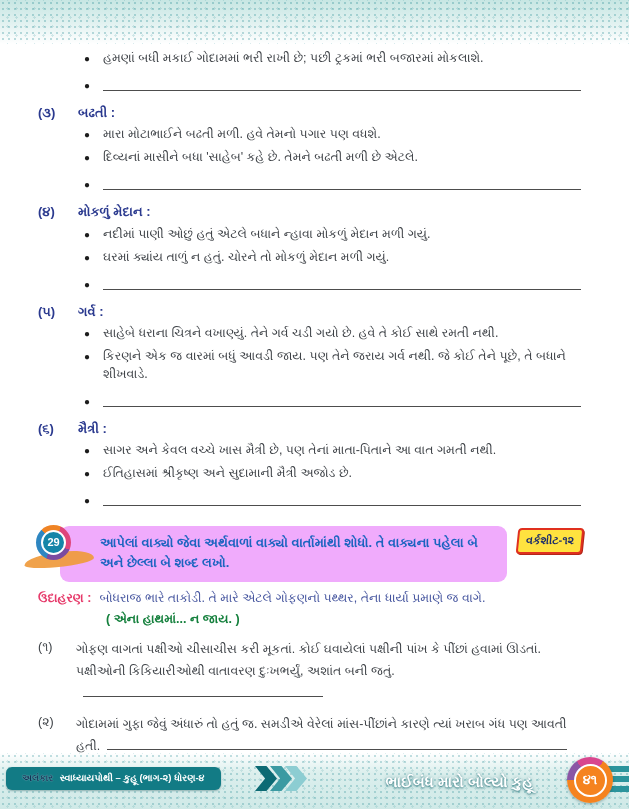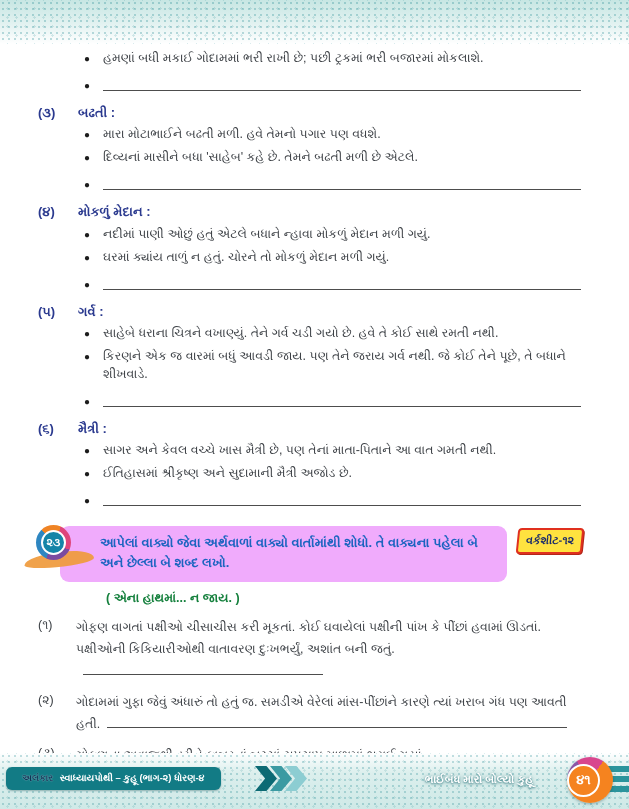--- a/index.html
+++ b/index.html
@@ -108,32 +108,32 @@
              text-shadow:0 0 1px #bfe6ea; }
   .chevrons { position:absolute; left:262px; top:13px; display:flex; }
   .chev { width:22px; height:25px; margin-left:-7px;
           clip-path:polygon(0 0,52% 0,100% 50%,52% 100%,0 100%,46% 50%); }
   .chev.c1 { background:#0c6a74; }
   .chev.c2 { background:#3b9aa2; }
   .chev.c3 { background:#8ccdd2; }
 
   .f-chapter {
     position:absolute; right:96px; top:20px;
-    color:#ffffff; font-weight:bold; font-size:11px; white-space:nowrap;
+    color:#ffffff; font-weight:bold; font-size:15px; white-space:nowrap;
     text-shadow:0 1px 2px rgba(13,96,104,.75), 0 0 4px rgba(13,96,104,.4);
   }
   .f-stripes { position:absolute; right:0; top:13px; width:58px;
                display:flex; flex-direction:column; gap:4px; z-index:1; }
   .f-stripes i { display:block; height:6px; background:#2b949c;
                  border-radius:3px 0 0 3px; }
   .f-page {
     position:absolute; right:16px; top:4px; z-index:2;
     width:46px; height:46px; border-radius:50%;
     background:conic-gradient(from -90deg,#8a56a5 0 55deg,#d8468e 55deg 125deg,#f5831f 125deg 360deg);
-    display:flex; align-items:center; 
+    display:flex; align-items:center; justify-content:center;
     box-shadow:0 1px 3px rgba(0,50,60,.35);
     margin-left:6px;
   }
   .f-page-inner {
     width:33px; height:33px; border-radius:50%;
     background:#f5831f; border:2.5px solid #ffffff;
     color:#ffffff; font-weight:bold; font-size:13px;
     display:flex; align-items:center; justify-content:center;
   }
 </style>
@@ -218,29 +218,33 @@
       <span class="btext">ઈતિહાસમાં શ્રીકૃષ્ણ અને સુદામાની મૈત્રી અજોડ છે.</span>
     </div>
     <div class="bullet-row blank-row">
       <span class="bullet">●</span>
       <span class="answer-line"></span>
     </div>
 
     <div class="q-wrap">
       <div class="qsplash"></div>
       <div class="qbadge">
-        <div class="qbadge-inner">૨૩</div>
+        <div class="qbadge-inner">29</div>
       </div>
       <div class="qbox">
         <span>આપેલાં વાક્યો જેવા અર્થવાળાં વાક્યો વાર્તામાંથી શોધો. તે વાક્યના પહેલા બે અને છેલ્લા બે શબ્દ લખો.</span>
       </div>
       <div class="wsbadge">વર્કશીટ-૧૨</div>
     </div>
 
     <div class="example">
+      <div class="ex-line">
+        <span class="ex-label">ઉદાહરણ :</span>
+        <span class="ex-text">બોધરાજ ભારે તાકોડી. તે મારે એટલે ગોફણનો પથ્થર, તેના ધાર્યા પ્રમાણે જ વાગે.</span>
+      </div>
       <div class="ex-answer">( એના હાથમાં... ન જાય. )</div>
     </div>
 
     <div class="q-item">
       <span class="qi-num">(૧)</span>
       <div class="qi-body">
         <span>ગોફણ વાગતાં પક્ષીઓ ચીસાચીસ કરી મૂકતાં. કોઈ ઘવાયેલાં પક્ષીની પાંખ કે પીંછાં હવામાં ઊડતાં. પક્ષીઓની કિકિયારીઓથી વાતાવરણ દુઃખભર્યું, અશાંત બની જતું.</span><span class="fill-line" style="width:240px"></span>
       </div>
     </div>
     <div class="q-item">

